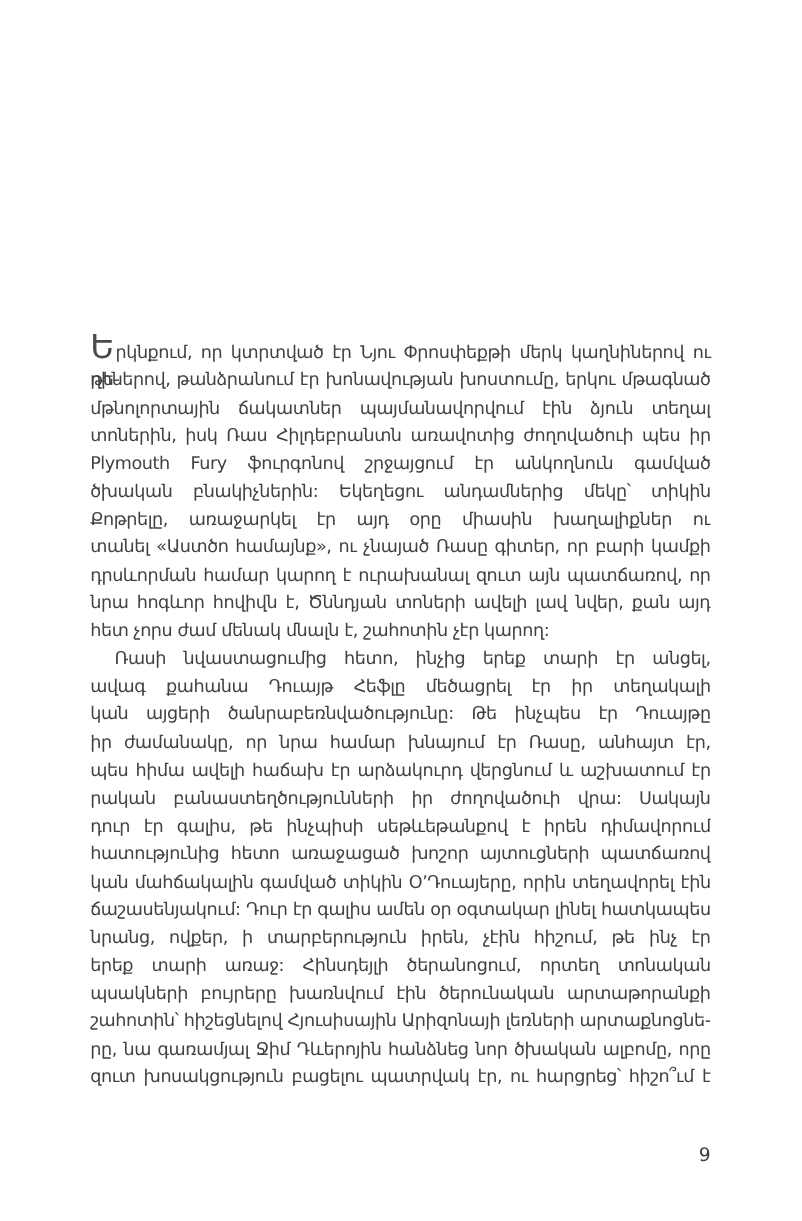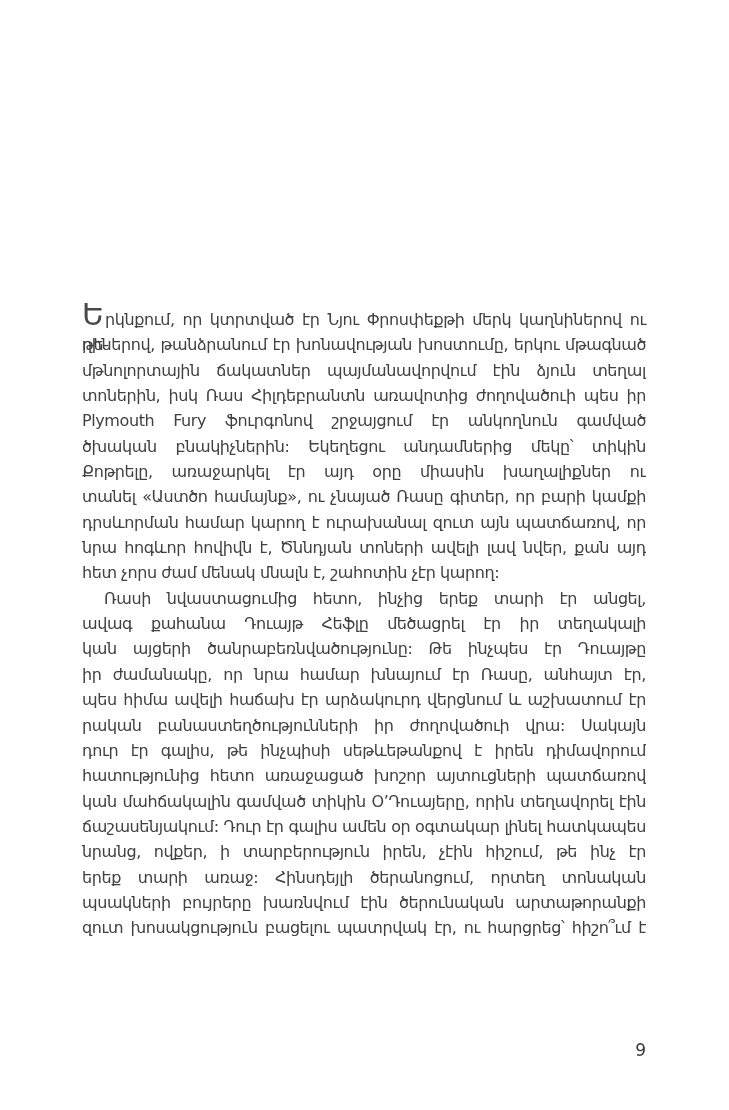--- a/index.html
+++ b/index.html
@@ -92,17 +92,19 @@
         <div class="line just">իր ժամանակը, որ նրա համար խնայում էր Ռասը, անհայտ էր, պարզա-</div>
         <div class="line just">պես հիմա ավելի հաճախ էր արձակուրդ վերցնում և աշխատում էր քնա-</div>
         <div class="line just">րական բանաստեղծությունների իր ժողովածուի վրա: Սակայն Ռասին</div>
         <div class="line just">դուր էր գալիս, թե ինչպիսի սեթևեթանքով է իրեն դիմավորում անդամա-</div>
         <div class="line just">հատությունից հետո առաջացած խոշոր այտուցների պատճառով բժշկա-</div>
         <div class="line just">կան մահճակալին գամված տիկին Օ’Դուայերը, որին տեղավորել էին իր</div>
         <div class="line just">ճաշասենյակում: Դուր էր գալիս ամեն օր օգտակար լինել հատկապես</div>
         <div class="line just">նրանց, ովքեր, ի տարբերություն իրեն, չէին հիշում, թե ինչ էր պատահել</div>
         <div class="line just">երեք տարի առաջ: Հինսդեյլի ծերանոցում, որտեղ տոնական փշատերև</div>
         <div class="line just">պսակների բույրերը խառնվում էին ծերունական արտաթորանքի գար-</div>
+        <div class="line just">շահոտին՝ հիշեցնելով Հյուսիսային Արիզոնայի լեռների արտաքնոցնե-</div>
+        <div class="line just">րը, նա գառամյալ Ջիմ Դևերոյին հանձնեց նոր ծխական ալբոմը, որը</div>
         <div class="line just">զուտ խոսակցություն բացելու պատրվակ էր, ու հարցրեց՝ հիշո՞ւմ է Ջիմը</div>
       </div>
     </div>
   <div class="page-number">9</div>
 </div>
 
 </body></html>

